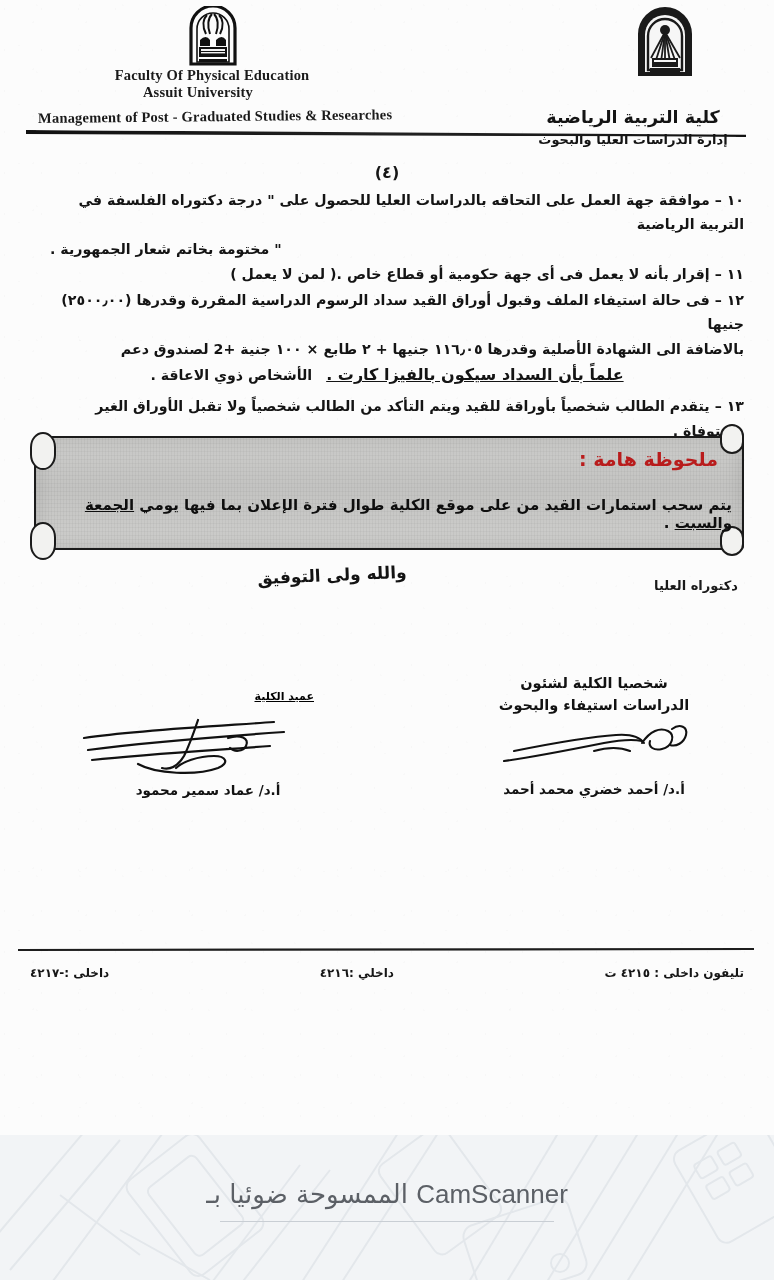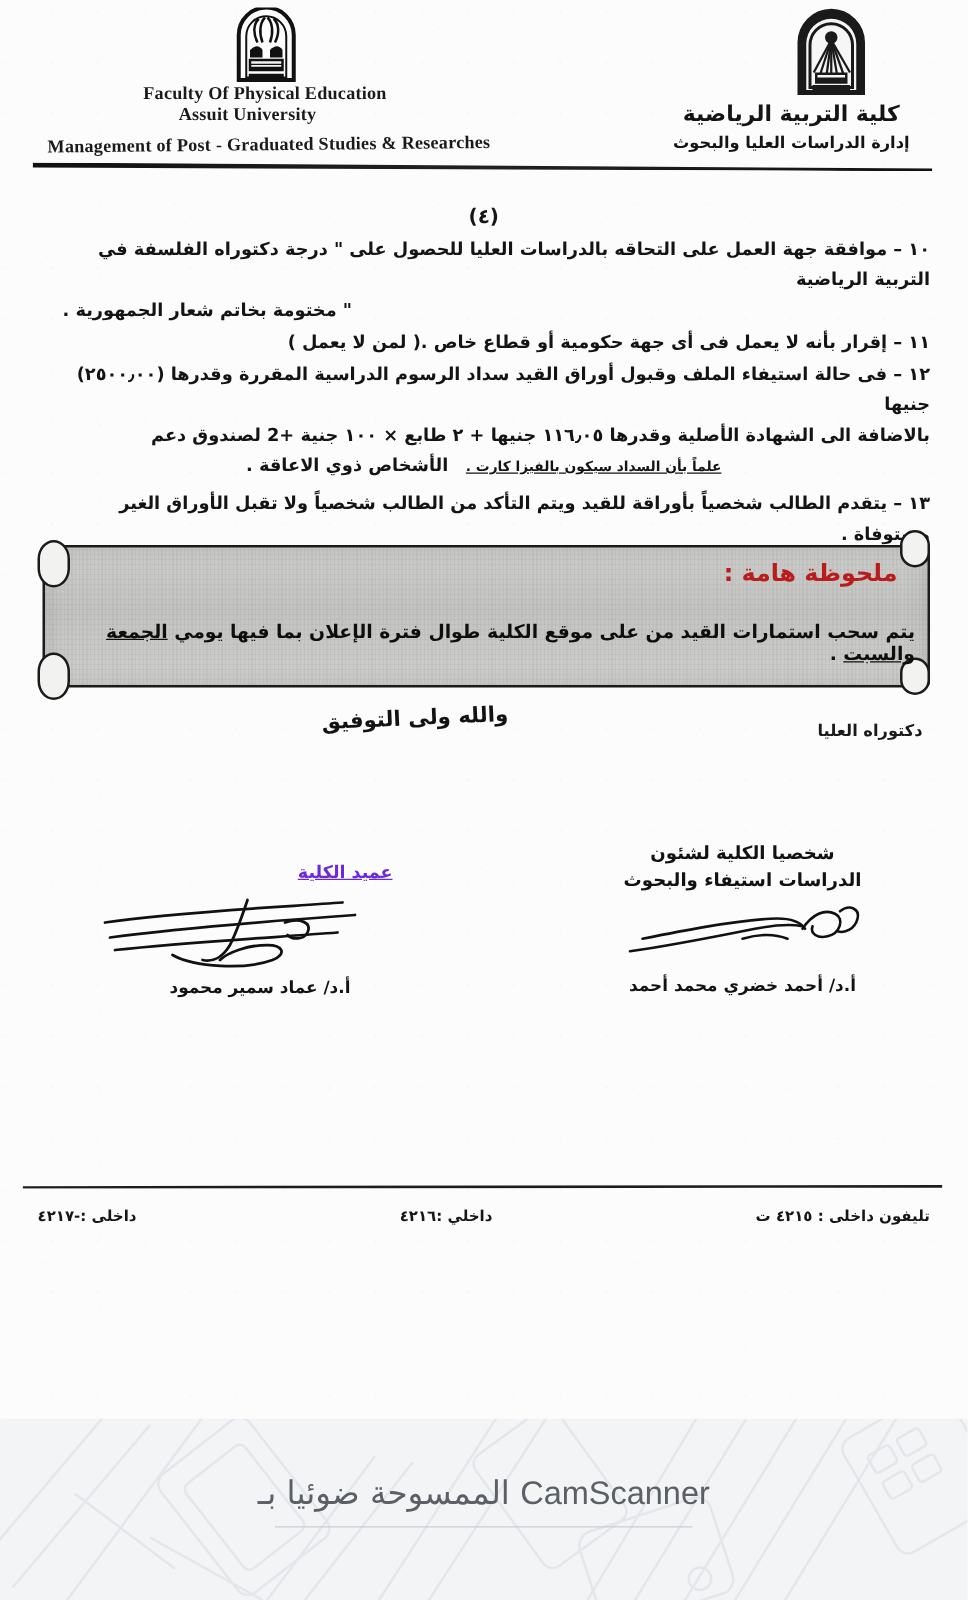--- a/index.html
+++ b/index.html
@@ -46,21 +46,21 @@
   .eng-line{letter-spacing:.2px; color:#1a1a1a;}
   .eng1{font-size:14.5px; text-align:center; width:300px; margin-left:38px;}
   .eng2{font-size:14.5px; text-align:center; width:360px; margin-left:22px; margin-top:7px;}
   .eng3{font-size:14.5px; text-align:left; margin-top:9px; margin-left:28px;
         transform:rotate(-0.6deg); transform-origin:left center;}
   .ar-head{
     position:absolute; right:16px; top:82px; width:250px;
     text-align:center; direction:rtl;
     font-family:"DejaVu Sans",sans-serif; font-weight:bold; color:#141414;
   }
-  .ar-head .l1{font-size:17.5px; letter-spacing:-0.4px;}
+  .ar-head .l1{font-size:17.5px; letter-spacing:-0.4px;margin-top:25px;}
   .ar-head .l2{font-size:13px; margin-top:5px; letter-spacing:-0.3px;}
   .head-rule{
     position:absolute; left:26px; top:131px; width:720px; height:5px;
     background:linear-gradient(to right,#111 0%,#222 50%,#111 100%);
     clip-path:polygon(0 0,100% 58%,100% 100%,0 80%);
     transform:rotate(0.15deg);
   }
 
   
   .pageno{
@@ -71,21 +71,21 @@
     position:absolute; left:30px; right:30px; top:188px;
     direction:rtl; text-align:right; color:#141414;
     font-family:"DejaVu Sans",sans-serif;
     font-size:14.2px; font-weight:bold; line-height:1.72;
     letter-spacing:-0.25px;
   }
   .item{margin-bottom:1px;}
   .item .cont{display:block; text-align:right;}
   .item .cont-left{display:block; text-align:left; padding-left:20px;}
   .underline-bold{
-    text-decoration:underline; font-weight:bold; font-size:11px;
+    text-decoration:underline; font-weight:bold; font-size:16px;
     letter-spacing:-0.2px;
   }
 
   
   .note-wrap{position:absolute; left:16px; top:430px; width:742px; height:128px;}
   .note-body{
     position:absolute; left:18px; top:6px; width:706px; height:110px;
     background:
       linear-gradient(to bottom, rgba(0,0,0,0.06), rgba(0,0,0,0.10) 45%, rgba(0,0,0,0.05)),
       repeating-linear-gradient(90deg, rgba(0,0,0,0.035) 0 1px, transparent 1px 3px),
@@ -130,21 +130,21 @@
   
   .sig{position:absolute; direction:rtl; text-align:center; color:#121212;}
   .sig-right{right:30px; top:672px; width:300px;}
   .sig-left{left:78px; top:692px; width:260px;}
   .sig-title{font-size:14.5px; font-weight:bold; line-height:1.55; letter-spacing:-0.4px;}
   .sig-name{font-size:13.5px; font-weight:bold; letter-spacing:-0.3px;}
   .sig-draw{height:58px; position:relative; margin:4px 0 2px;}
   .sig-draw svg{position:absolute; left:0; top:0;}
   .dean-label{
     position:absolute; right:24px; top:-2px; direction:rtl;
-    font-size:14px; font-weight:bold; text-decoration:underline; color:#6d28d9;
+    font-size:11px; font-weight:bold; text-decoration:underline; color:#000000;
     letter-spacing:-0.3px;
   }
 
   
   .foot-rule{
     position:absolute; left:18px; top:948px; width:736px; height:3px;
     background:#1d1d1d;
     clip-path:polygon(0 30%,100% 0,100% 70%,0 100%);
   }
   .foot-row{

